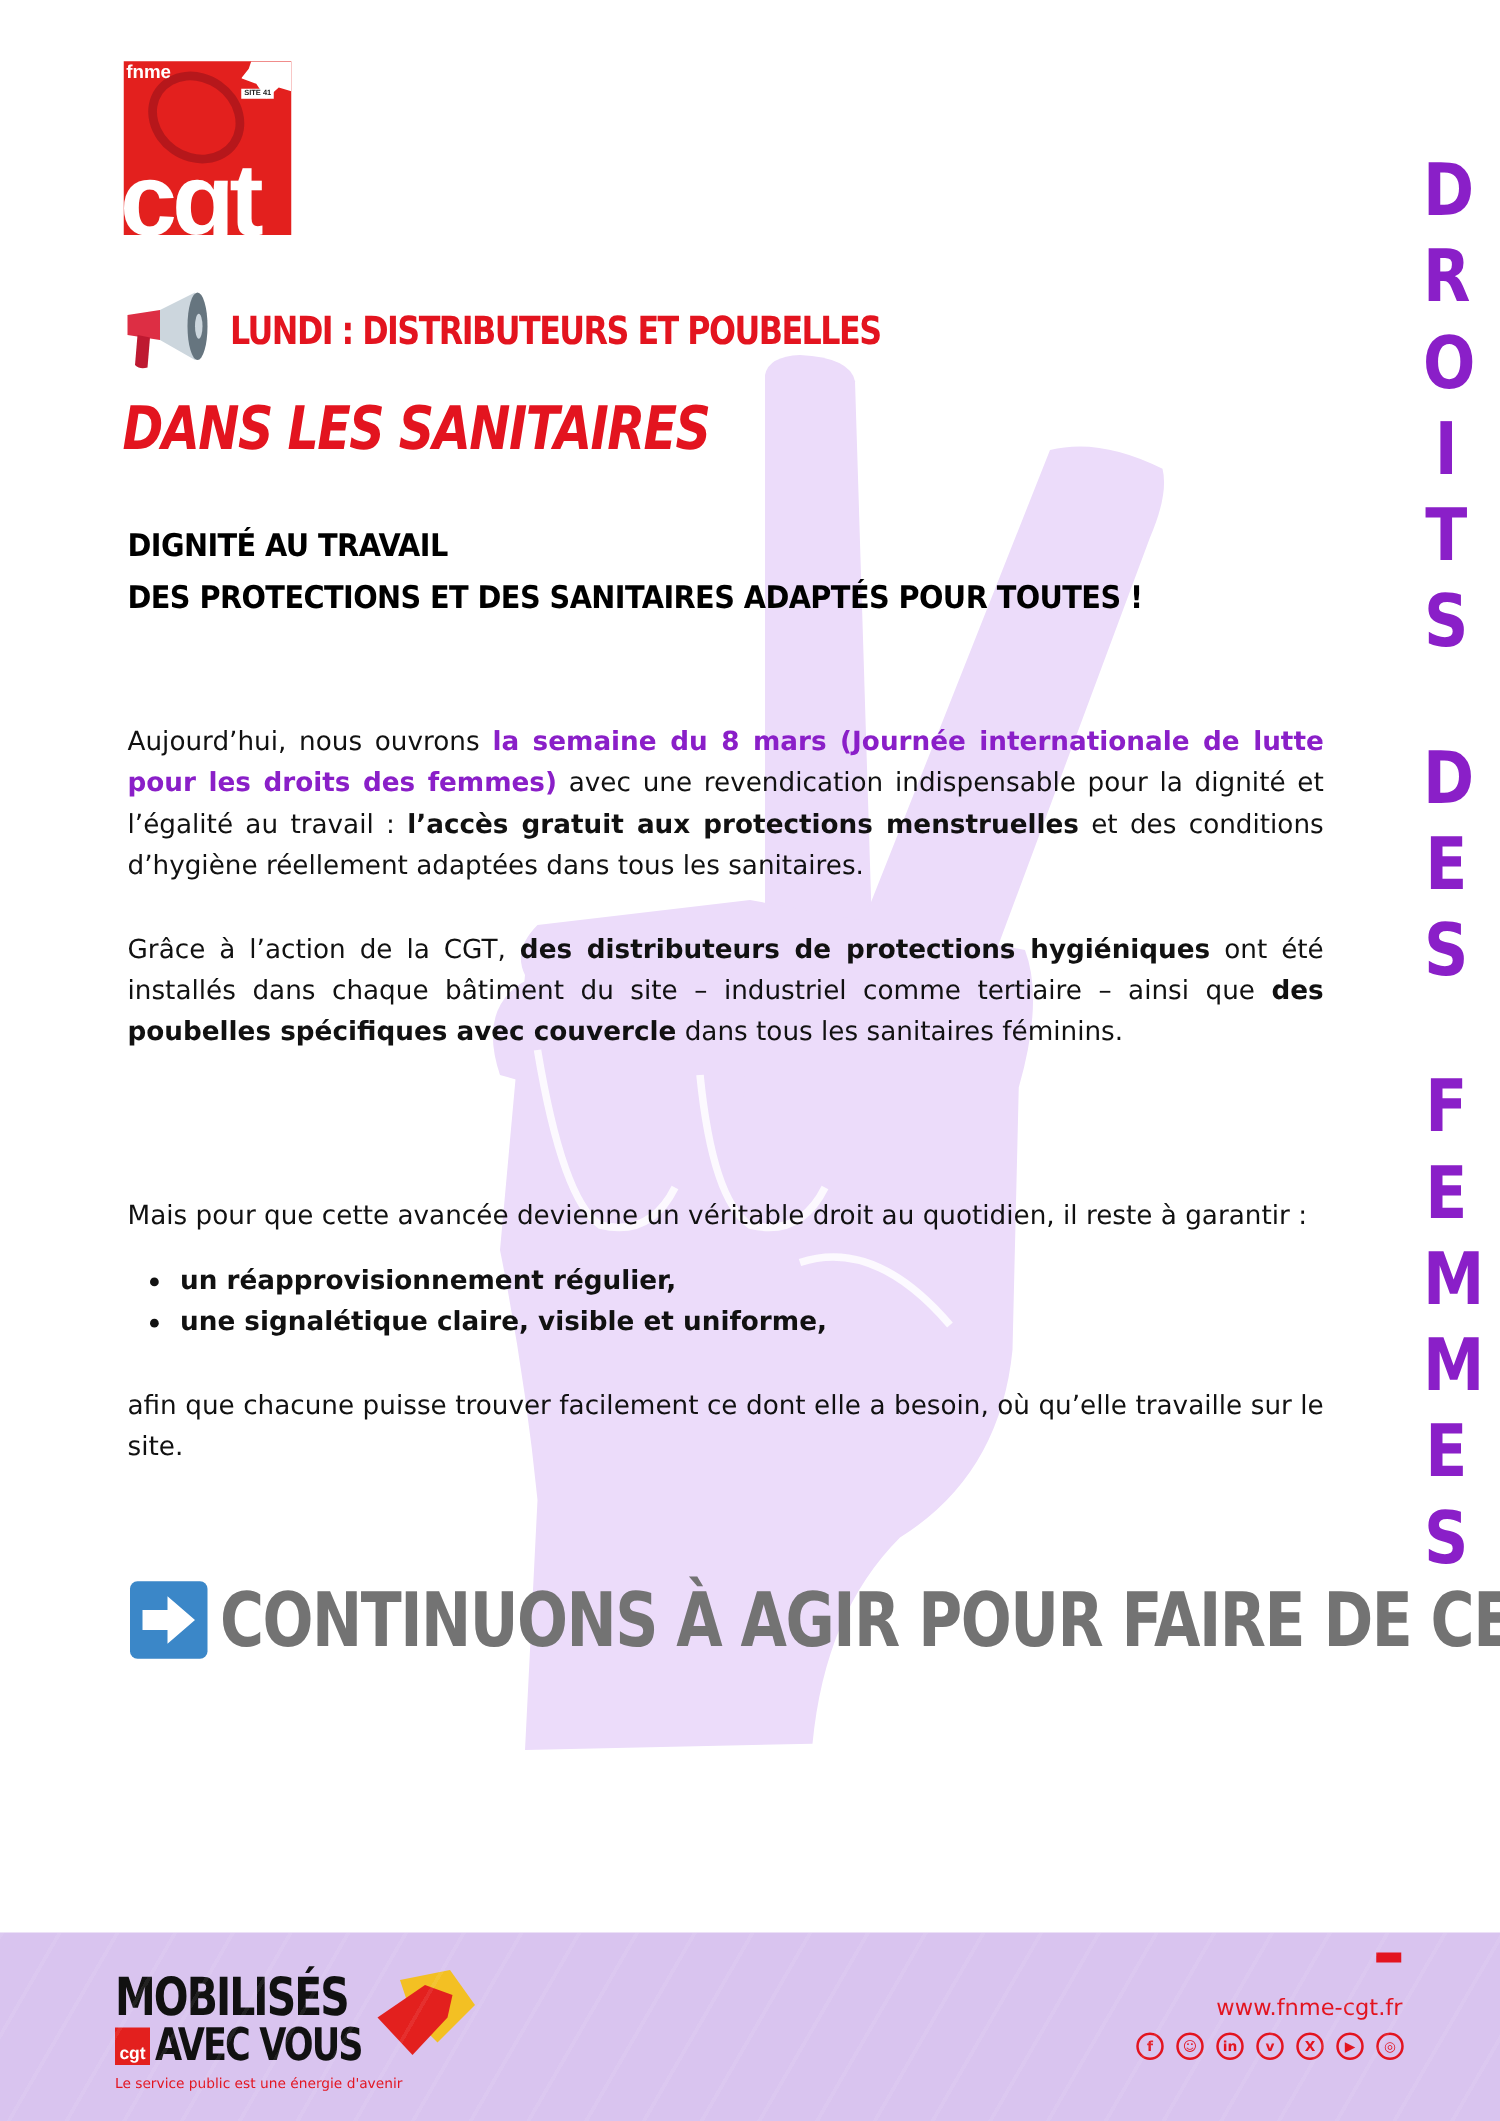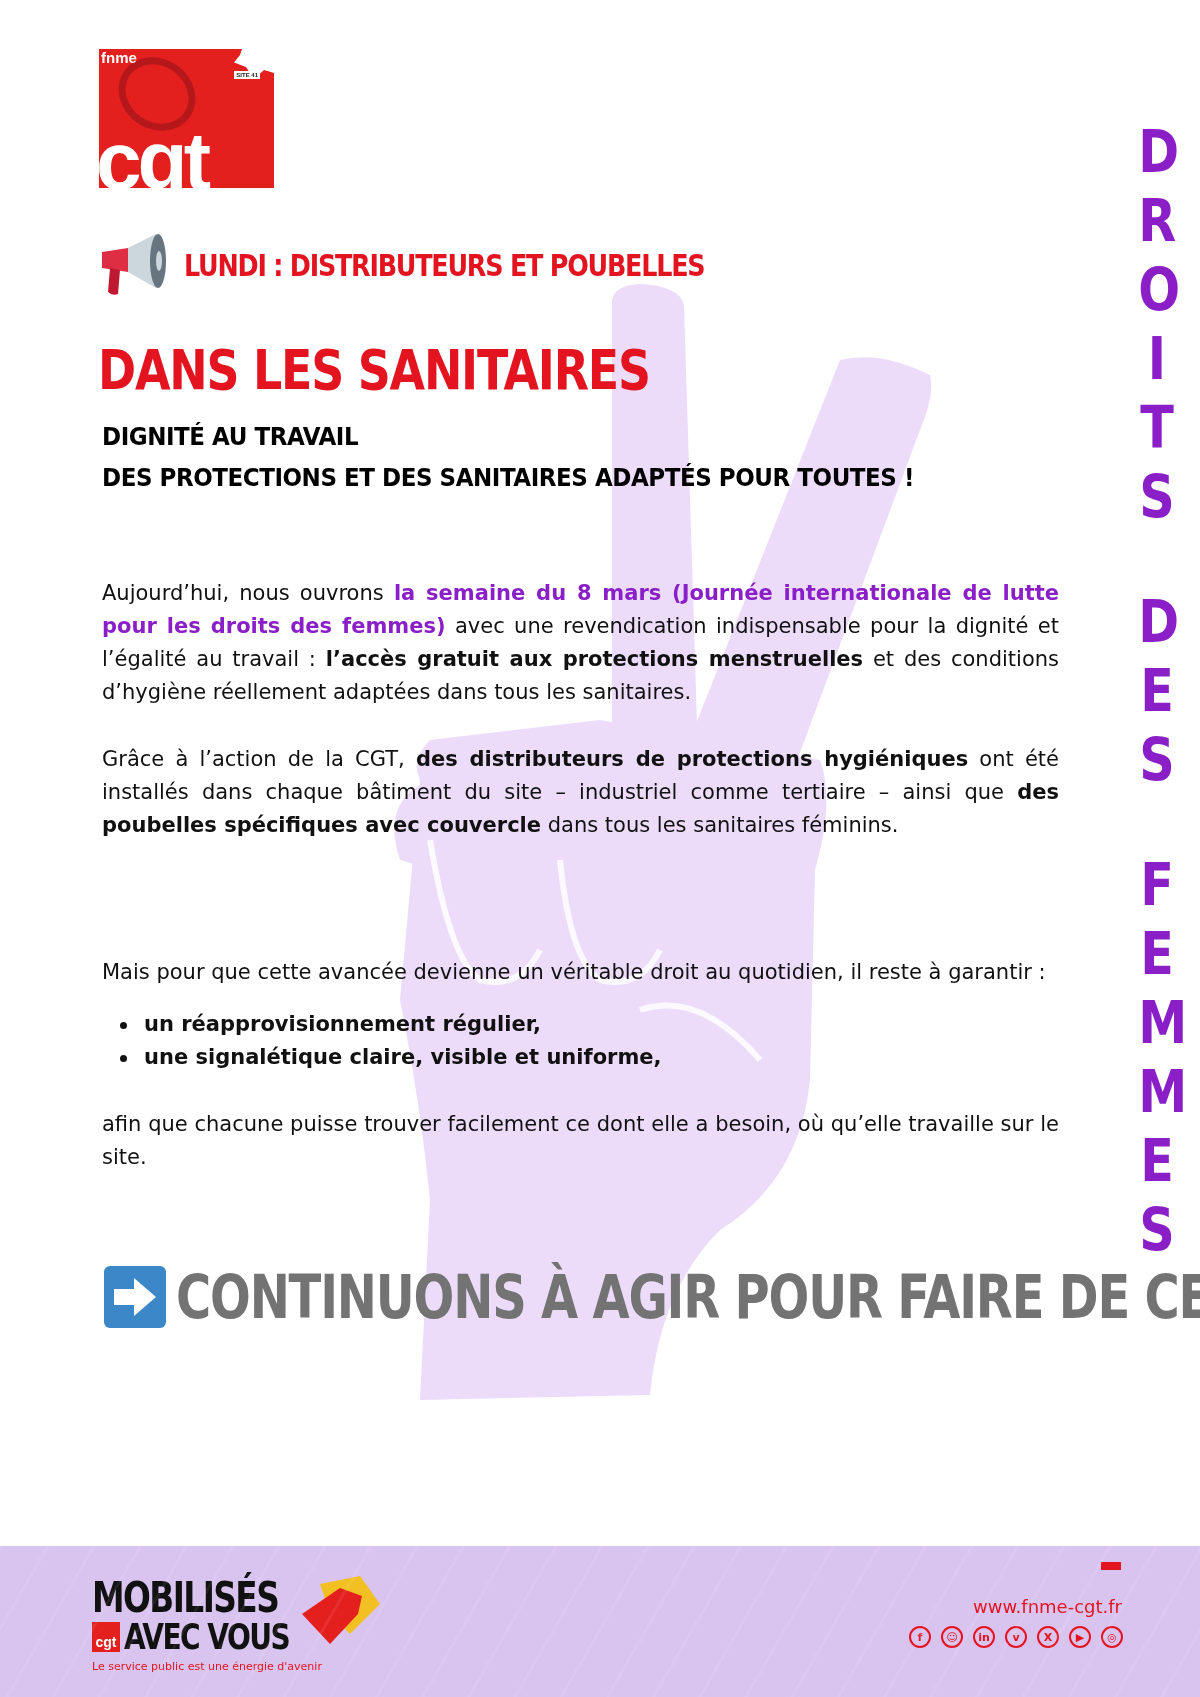--- a/index.html
+++ b/index.html
@@ -1,30 +1,30 @@
 <!DOCTYPE html>
 <html><head>
 <meta charset="utf-8">
 <style>
   * { box-sizing: border-box; margin: 0; padding: 0; }
   html, body { width: 1200px; height: 1697px; background: #ffffff; overflow: hidden; }
   body { position: relative; font-family: "DejaVu Sans", sans-serif; color: #111; }
 
   .hand-bg { position: absolute; left: 0; top: 0; width: 1200px; height: 1697px; z-index: 0; pointer-events: none; }
 
-  .logo { position: absolute; left: 99px; top: 49px; width: 175px; height: 139px; background: #e3201e; overflow: hidden; z-index: 2; }
+  .logo { position: absolute; left: 99px; top: 49px; width: 134px; height: 139px; background: #e3201e; overflow: hidden; z-index: 2; }
   .logo .fnme { position: absolute; left: 2px; top: 0px; color: #fff; font-family: "Liberation Sans", sans-serif; font-weight: bold; font-size: 15px; }
   .logo .site { position: absolute; right: 14px; top: 22px; font-family: "Liberation Sans", sans-serif; font-weight: bold; font-size: 6px; color: #222; background: #fff; padding: 1px 2px; }
   .logo .cgt { position: absolute; left: -3px; bottom: -14px; color: #fff; font-family: "Liberation Sans", sans-serif; font-weight: bold; font-size: 82px; letter-spacing: -4px; line-height: 1; }
   .logo .swirl { position: absolute; left: 18px; top: 10px; width: 80px; height: 70px; border: 7px solid #a3141a; border-radius: 50%; transform: rotate(35deg); opacity: .7; }
   .logo .map { position: absolute; right: 0; top: 0; width: 40px; height: 30px; background: #fff; clip-path: polygon(20% 0,100% 0,100% 80%,75% 70%,50% 100%,30% 60%,0 45%,15% 20%); }
 
   .title { position: absolute; left: 98px; z-index: 2; color: #e3141f; font-family: "DejaVu Sans", sans-serif; font-weight: bold; letter-spacing: -1.5px; transform-origin: left top; white-space: nowrap; }
   .title1 { top: 232px; font-size: 31px; display: flex; align-items: center; gap: 12px; }
-  .title2 { top: 337px; font-size: 56px; }
+  .title2 { top: 315px; font-size: 48px; font-style: italic; }
   .title .t { display: inline-block; transform: scaleX(0.82); transform-origin: left center; }
 
   .megaphone { width: 74px; height: 66px; flex: 0 0 auto; }
 
   .subhead { position: absolute; left: 102px; z-index: 2; font-family: "DejaVu Sans", sans-serif; font-weight: bold; font-size: 25px; color: #000; letter-spacing: -0.5px; white-space: nowrap; }
   .subhead .t { display: inline-block; transform: scaleX(0.92); transform-origin: left center; }
   .sub1 { top: 422px; }
   .sub2 { top: 463px; }
 
   .body-text { position: absolute; left: 102px; width: 957px; z-index: 2; font-family: "DejaVu Sans", sans-serif; font-size: 21px; line-height: 33px; color: #111; text-align: justify; }

